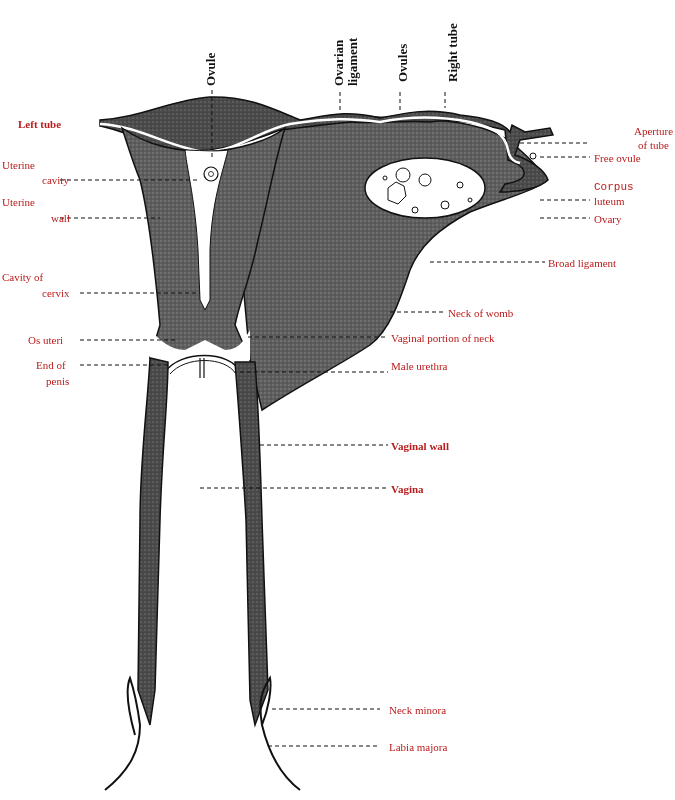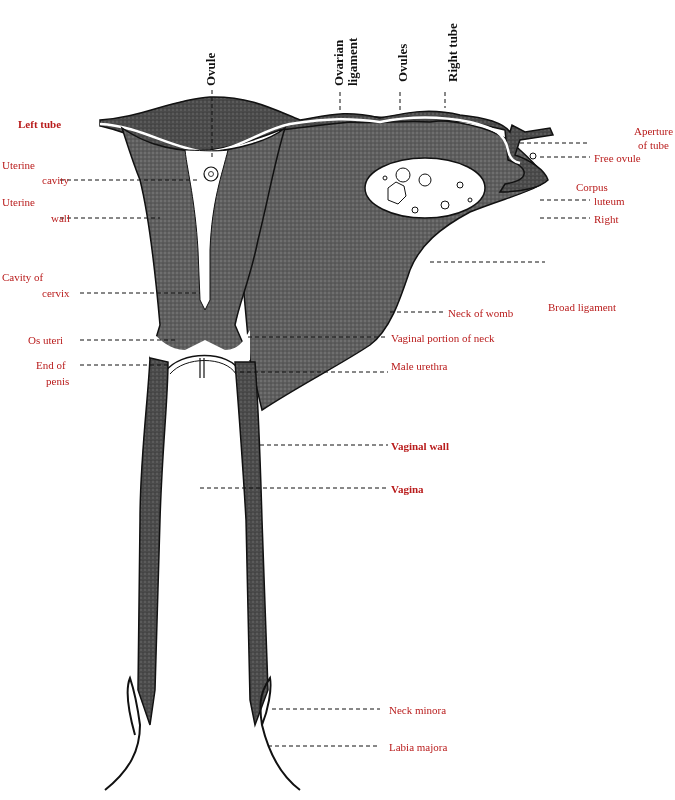--- a/index.html
+++ b/index.html
@@ -104,23 +104,23 @@
 <div class="lbl" style="left:28px; top:211px;margin-left:23px;">wall</div>
 <div class="lbl" style="left:2px; top:270px;">Cavity of</div>
 <div class="lbl" style="left:42px; top:286px;">cervix</div>
 <div class="lbl" style="left:28px; top:333px;">Os uteri</div>
 <div class="lbl" style="left:36px; top:358px;">End of</div>
 <div class="lbl" style="left:46px; top:374px;">penis</div>
 
 <div class="lbl" style="left:594px; top:124px;margin-left:40px;">Aperture</div>
 <div class="lbl" style="left:594px; top:138px;margin-left:44px;">of tube</div>
 <div class="lbl" style="left:594px; top:151px;">Free ovule</div>
-<div class="lbl" style="left:576px; top:180px;">Corpus</div>
+<div class="lbl" style="left:594px; top:180px;font-family:Liberation Mono, monospace;">Corpus</div>
 <div class="lbl" style="left:594px; top:194px;">luteum</div>
-<div class="lbl" style="left:594px; top:212px;">Right</div>
-<div class="lbl" style="left:548px; top:256px;margin-top:44px;">Broad ligament</div>
+<div class="lbl" style="left:594px; top:212px;">Ovary</div>
+<div class="lbl" style="left:548px; top:256px;">Broad ligament</div>
 <div class="lbl" style="left:448px; top:306px;">Neck of womb</div>
 <div class="lbl" style="left:391px; top:331px;">Vaginal portion of neck</div>
 <div class="lbl" style="left:391px; top:359px;">Male urethra</div>
 <div class="lbl bold" style="left:391px; top:439px;">Vaginal wall</div>
 <div class="lbl bold" style="left:391px; top:482px;">Vagina</div>
 <div class="lbl" style="left:389px; top:703px;">Neck minora</div>
 <div class="lbl" style="left:389px; top:740px;">Labia majora</div>
 
 </body></html>

